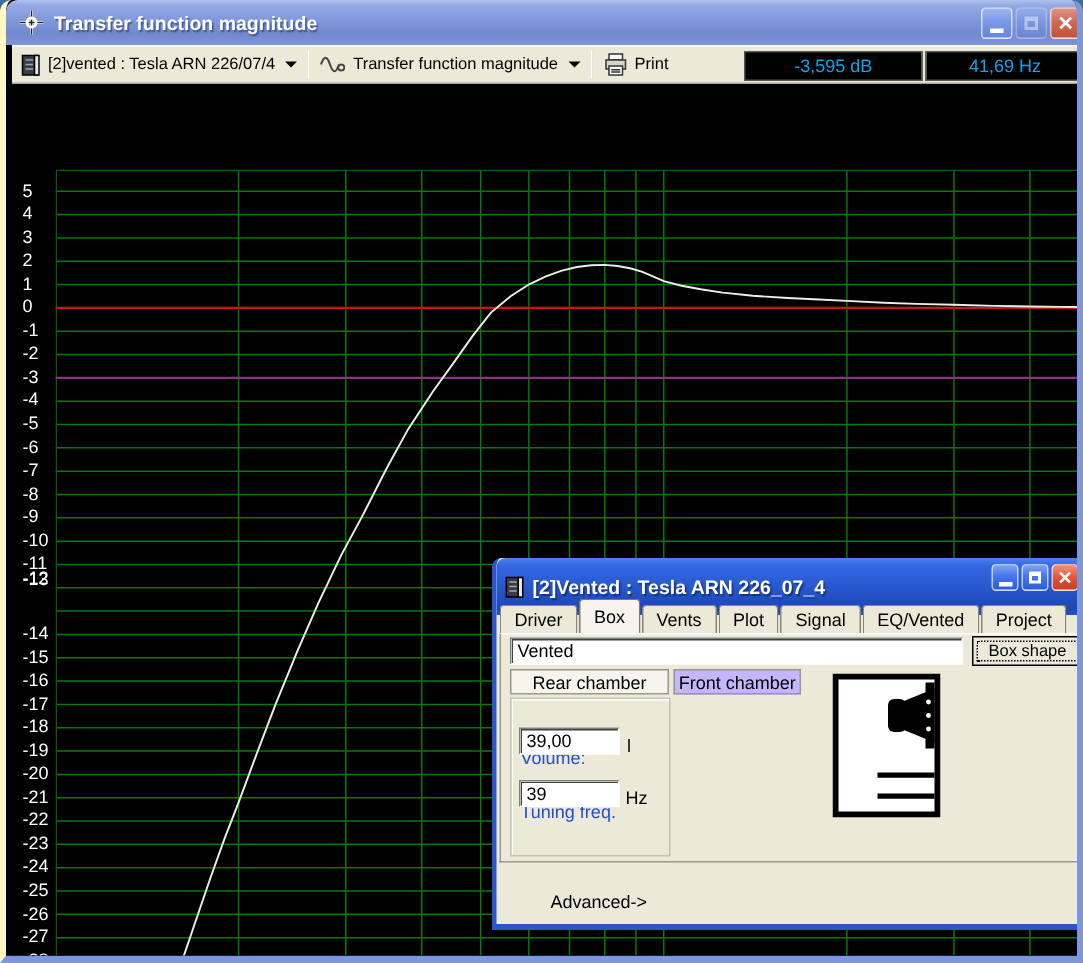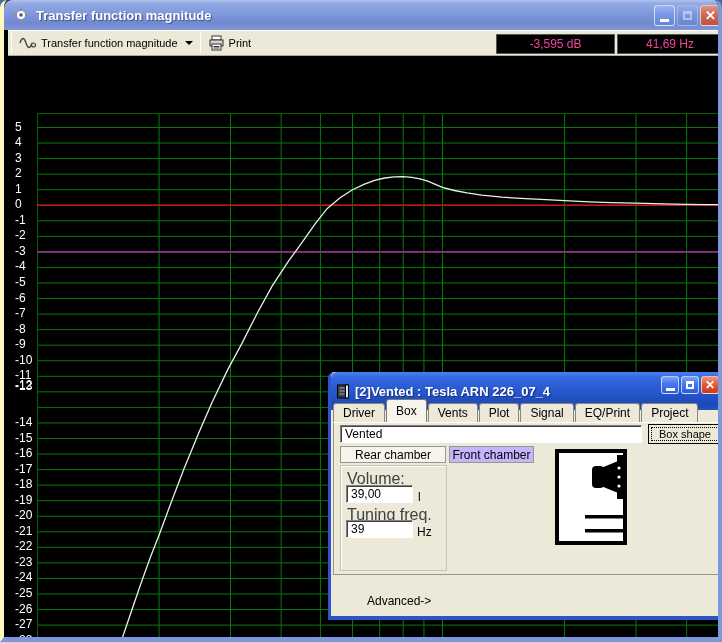--- a/index.html
+++ b/index.html
@@ -25,21 +25,21 @@
   .glyph-min{width:9px;height:3px;background:#fff;margin-top:9px;}
   .glyph-max{width:9px;height:9px;border:2px solid #fff;border-top-width:3px;}
   .glyph-x{color:#fff;font-weight:bold;font-size:13px;line-height:13px;}
   
   .toolbar{position:absolute;left:4px;top:30px;width:714px;height:26px;background:#ece9d8;
     border-top:1px solid #fff;border-bottom:1px solid #aca899;display:flex;align-items:center;font-size:11px;color:#000;}
   .tool-item{display:flex;align-items:center;height:22px;padding:0 4px;}
   .tool-sep{width:1px;height:20px;background:#aca899;border-right:1px solid #fff;margin:0 3px;}
   .drop-arrow{width:0;height:0;border-left:4px solid transparent;border-right:4px solid transparent;
     border-top:4px solid #000;margin-left:7px;}
-  .readout{position:absolute;top:3px;height:20px;background:#000;color:#ec4899;font-size:12px;
+  .readout{position:absolute;top:3px;height:20px;background:#000;color:#0ea5e9;font-size:12px;
     display:flex;align-items:center;justify-content:center;border:1px solid #555;}
   .readout.db{left:488px;width:119px;}
   .readout.hz{left:609px;width:106px;}
   
   .plot-region{position:absolute;left:4px;top:56px;width:714px;height:581px;background:#000;}
   #chart{position:absolute;left:29px;top:57px;}
   .ylab{position:absolute;width:24px;text-align:left;color:#fff;font-size:12px;line-height:14px;left:7px;}
   
   .dialog{position:absolute;left:324px;top:372px;width:398px;height:248px;background:#ece9d8;
     border-left:3px solid #2b56c8;border-right:3px solid #2b56c8;border-bottom:4px solid #2b56c8;
@@ -63,21 +63,21 @@
   .field-vented{position:absolute;left:6px;top:2px;width:302px;height:18px;}
   .btn-boxshape{position:absolute;left:314px;top:1px;width:74px;height:20px;background:#ece9d8;
     border:1px solid #000;font-size:11px;display:flex;align-items:center;justify-content:center;}
   .btn-boxshape .focusring{position:absolute;left:2px;top:2px;right:2px;bottom:2px;border:1px dotted #000;}
   .chamber{position:absolute;top:23px;height:17px;font-size:12px;display:flex;align-items:center;
     justify-content:center;border:1px solid #9a968a;}
   .chamber.rear{left:6px;width:106px;background:#f6f4ec;}
   .chamber.front{left:115px;width:85px;background:#c4b5fd;}
   .groupbox{position:absolute;left:6px;top:42px;width:107px;height:106px;
     border:1px solid #c6c3b2;box-shadow:inset 1px 1px 0 #fff;}
-  .blue-label{position:absolute;color:#404040;font-size:16px;}
+  .blue-label{position:absolute;color:#1d4ed8;font-size:12px;margin-top:28px;}
   .mini-input{position:absolute;width:67px;height:18px;text-align:center;}
   .unit{position:absolute;color:#000;font-size:12px;}
   .advanced{position:absolute;left:26px;top:88px;color:#000;font-size:12px;margin-top:40px;}
   .schematic{position:absolute;left:221px;top:26px;width:72px;height:96px;}
   .bottomstrip{position:absolute;left:0px;top:229px;width:392px;height:13px;background:#d6d3c6;
     border-top:1px solid #fff;}
   .param-tab{position:absolute;left:0;top:0;width:152px;height:12px;background:#f0eee2;
     border-right:1px solid #9a968a;display:flex;align-items:center;justify-content:center;
     font-size:10px;font-weight:bold;color:#000;}
 </style>
@@ -106,20 +106,31 @@
       <div class="wbtn max disabled">
           <div class="glyph-max"></div>
         </div>
       <div class="wbtn close">
           <span class="glyph-x">✕</span>
         </div>
     </div>
   </div>
 
   <div class="toolbar">
+    <div class="tool-item" style="margin-left:2px;">
+      <svg width="13" height="15" viewBox="0 0 13 15" style="margin-right:5px;">
+        <rect x="1" y="1" width="10" height="13" fill="#3c3c44" stroke="#000"></rect>
+        <rect x="9" y="1" width="3" height="13" fill="#e8e8e8" stroke="#000"></rect>
+        <line x1="3" y1="4" x2="8" y2="4" stroke="#9aa"></line>
+          <line x1="3" y1="7" x2="8" y2="7" stroke="#9aa"></line>
+          <line x1="3" y1="10" x2="8" y2="10" stroke="#9aa"></line>
+      </svg>
+      <span>[2]vented : Tesla ARN 226/07/4</span>
+      <span class="drop-arrow"></span>
+    </div>
     <div class="tool-sep"></div>
     <div class="tool-item">
       <svg width="17" height="14" viewBox="0 0 17 14" style="margin-right:5px;">
         <path d="M1,7 C3,1 5,1 7,7 C9,13 11,13 13,7" fill="none" stroke="#444" stroke-width="1.4"></path>
         <circle cx="14.5" cy="9" r="2" fill="none" stroke="#444" stroke-width="1.2"></circle>
       </svg>
       <span>Transfer function magnitude</span>
       <span class="drop-arrow"></span>
     </div>
     <div class="tool-sep"></div>
@@ -252,21 +263,21 @@
           </div>
       </div>
     </div>
 
     <div class="tabbar" id="dialog-tabs">
         <div class="tab">Driver</div>
         <div class="tab active">Box</div>
         <div class="tab">Vents</div>
         <div class="tab">Plot</div>
         <div class="tab">Signal</div>
-        <div class="tab">EQ/Print</div>
+        <div class="tab">EQ/Vented</div>
         <div class="tab">Project</div>
       </div>
 
     <div class="tabpane">
       <div class="sunken field-vented">Vented</div>
       <div class="btn-boxshape">
         <span>Box shape</span>
         <div class="focusring"></div>
       </div>
 

